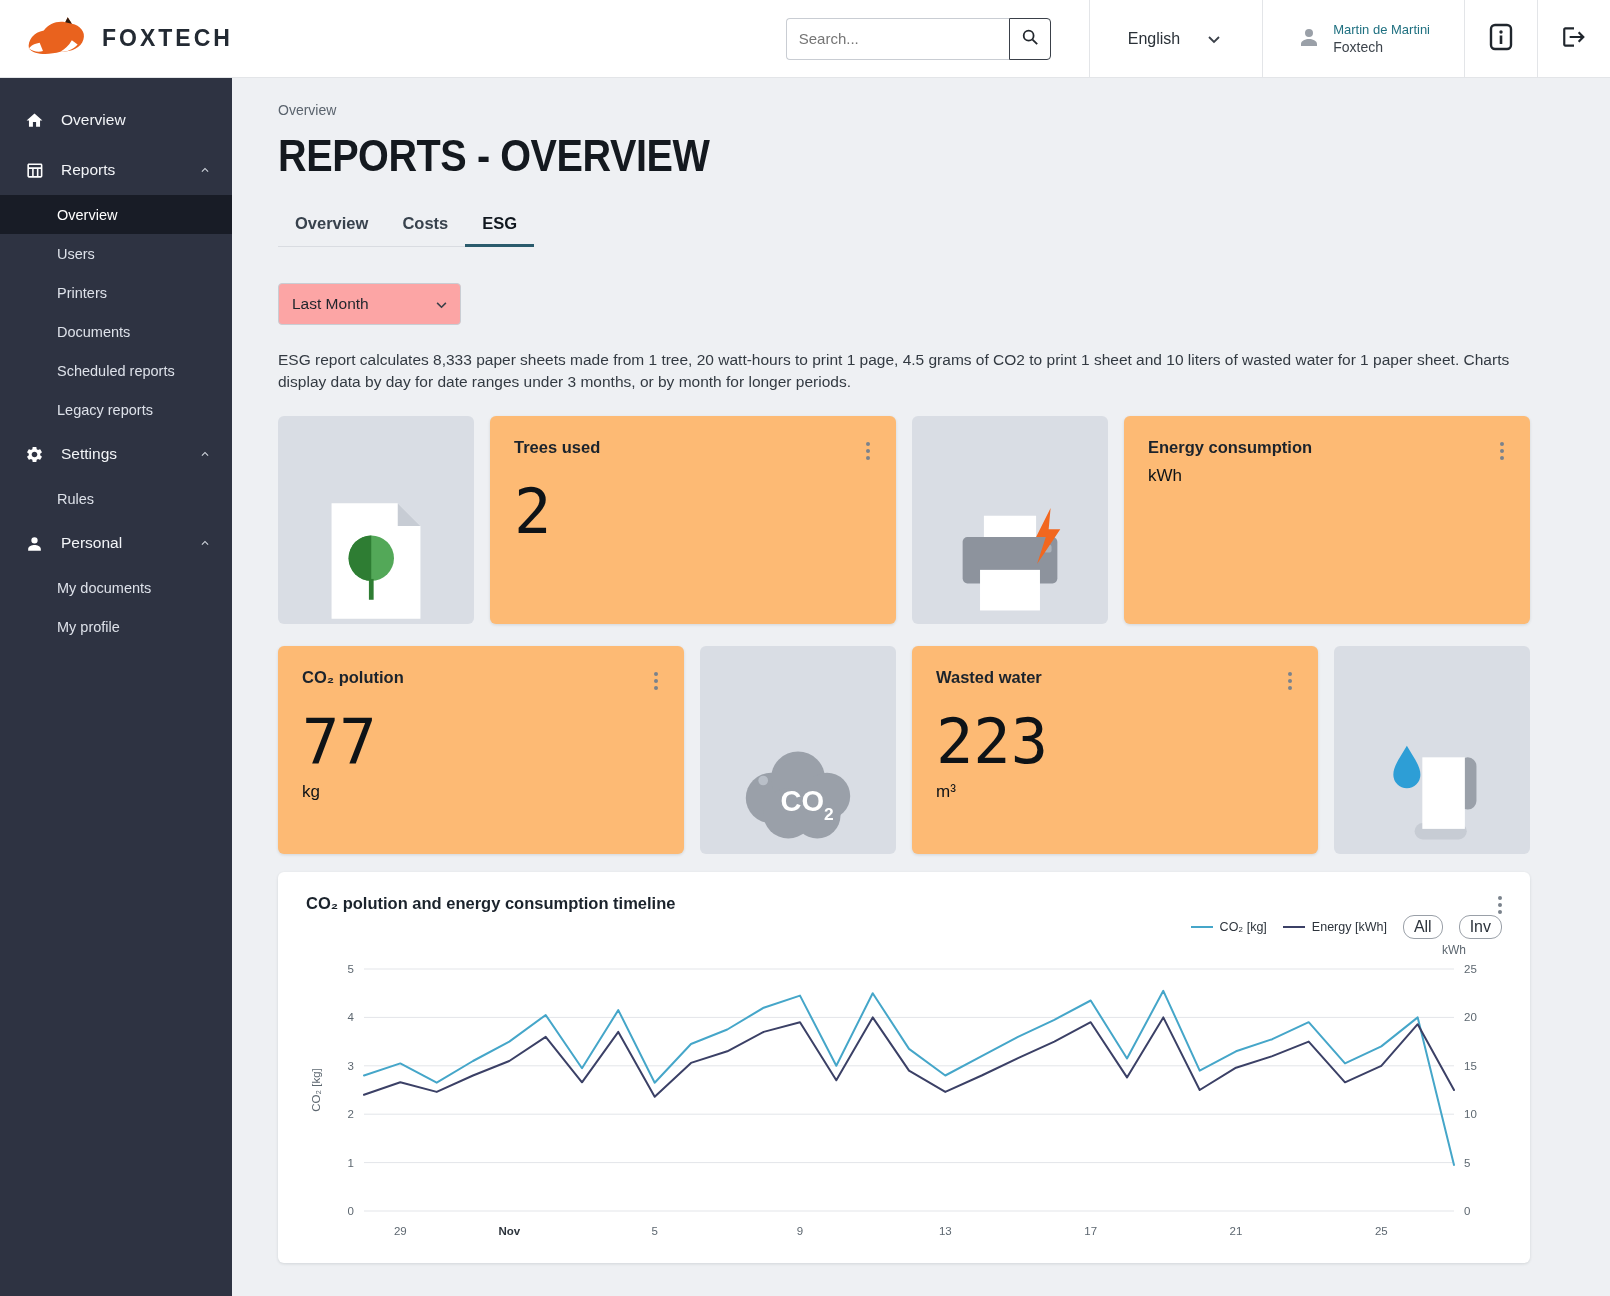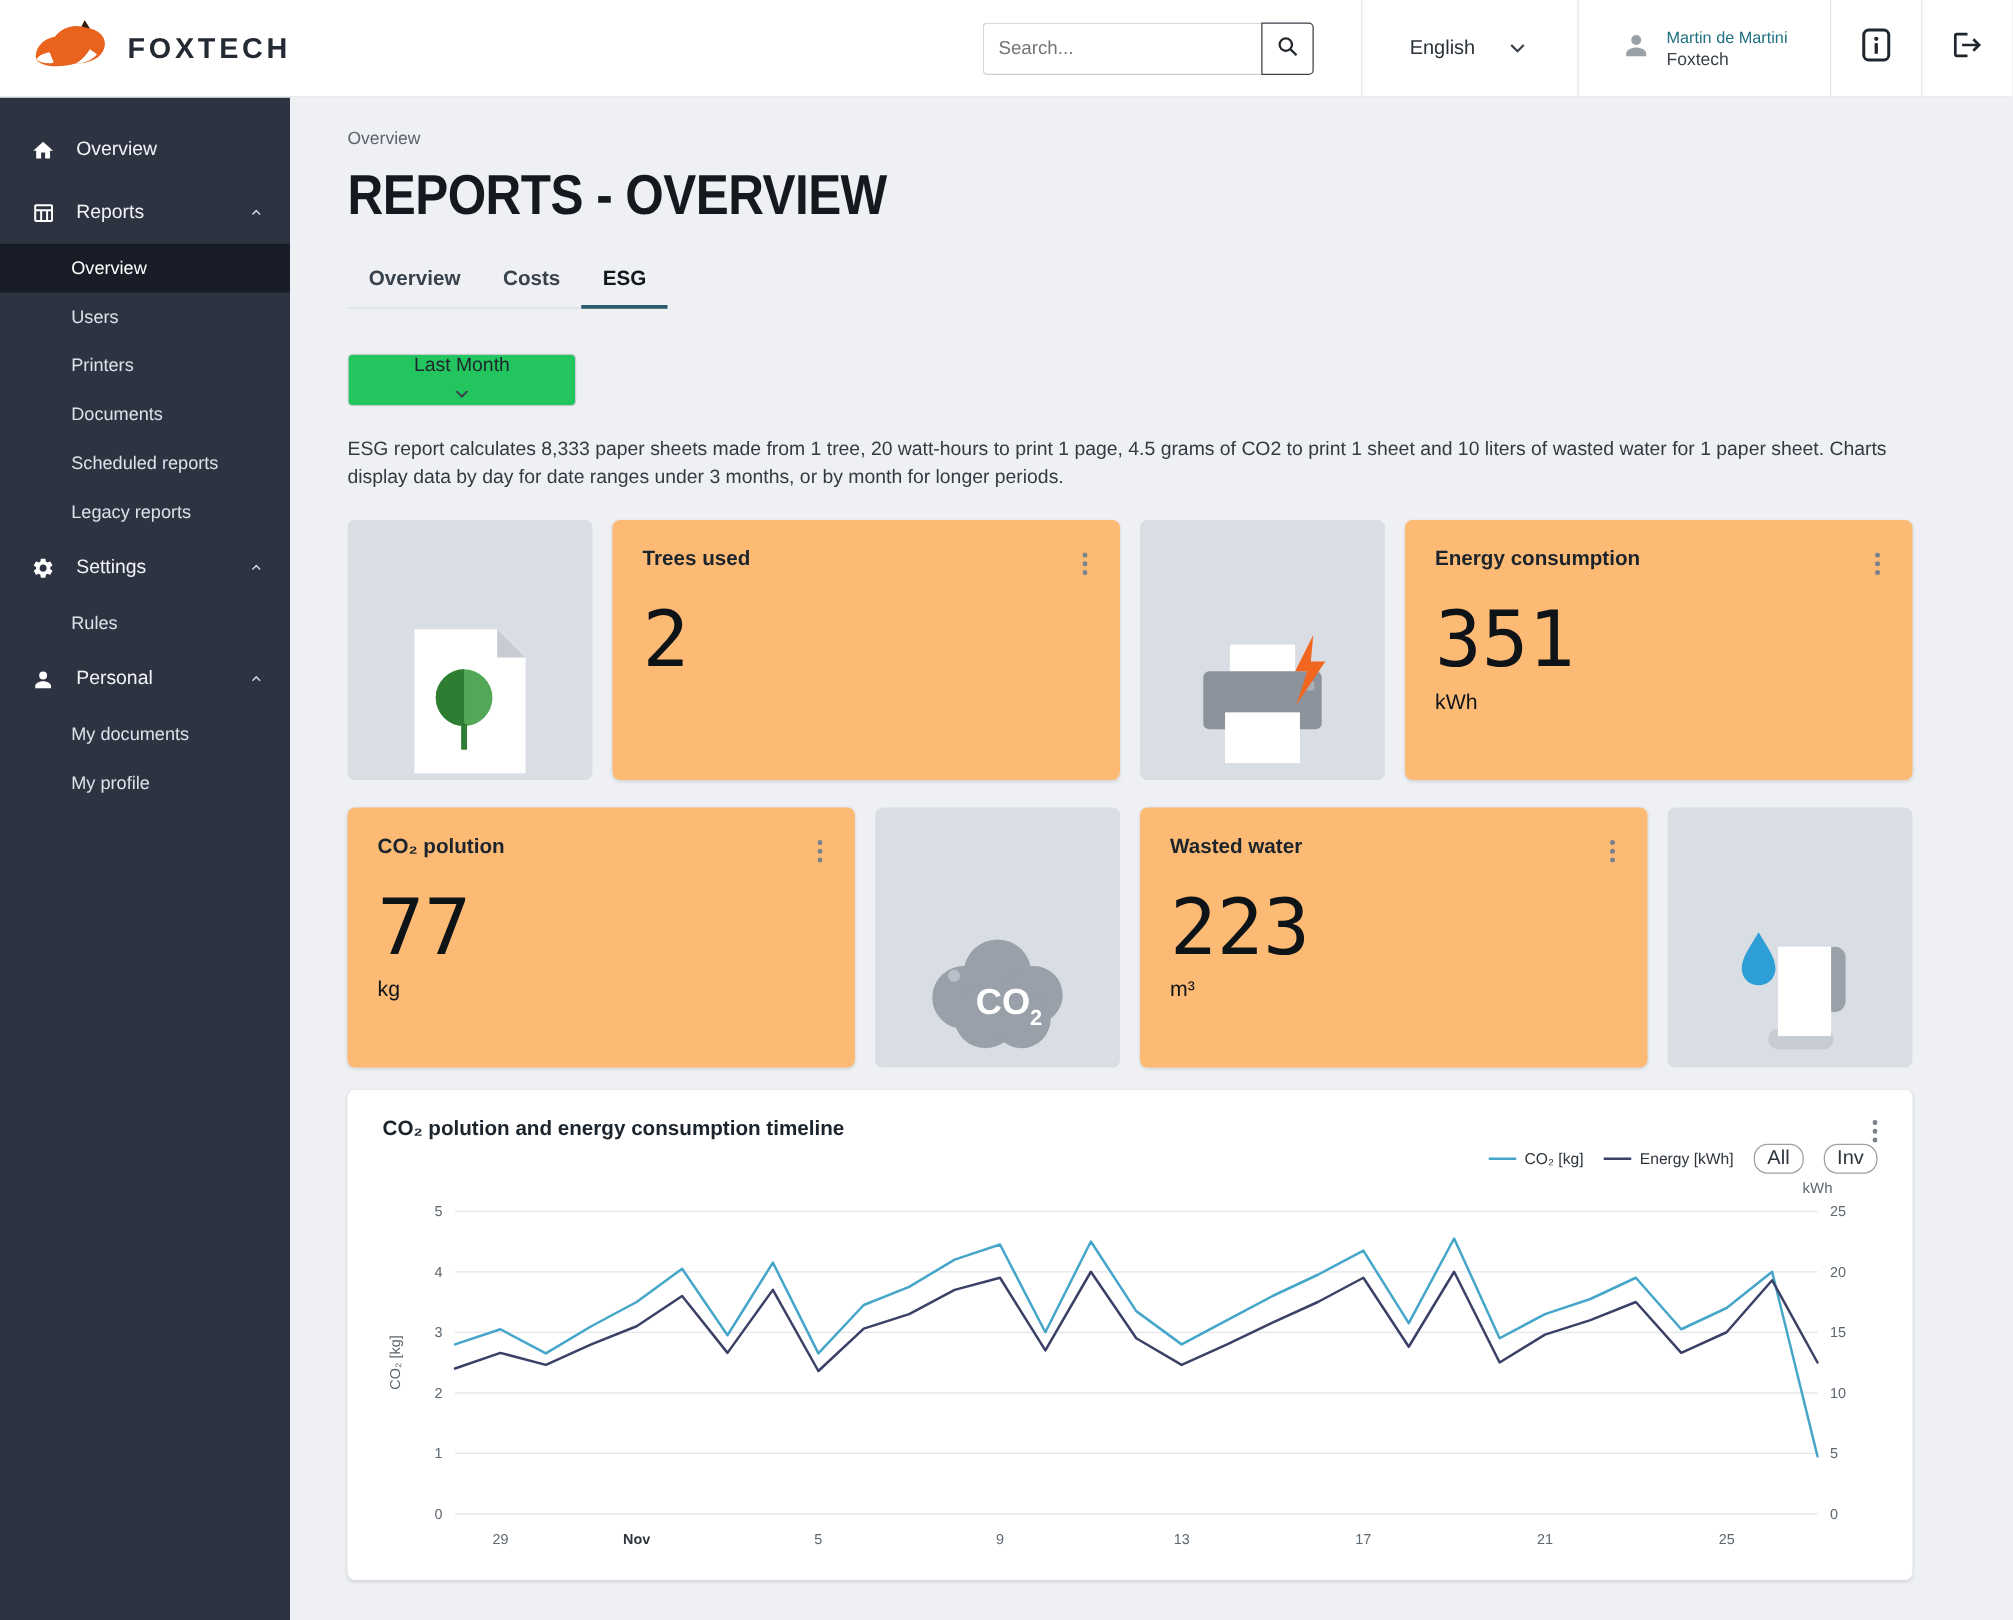--- a/index.html
+++ b/index.html
@@ -37,23 +37,23 @@
   
   .main{margin-left:232px;padding:24px 80px 30px 46px;}
   .breadcrumb{font-size:14px;color:#5a636d;cursor:pointer;}
   .page-title{margin:12px 0 0;font-size:45px;font-weight:900;color:#14191f;
     display:inline-block;transform:scaleX(.88);transform-origin:left center;letter-spacing:-.5px;}
   .tabs{display:inline-flex;margin-top:22px;border-bottom:1px solid #d9dce1;}
   .tab{padding:10px 17px 11px;font-size:16.5px;font-weight:600;color:#38424d;cursor:pointer;
     border-bottom:3px solid transparent;margin-bottom:-1px;}
   .tab.active{color:#10171e;border-color:#2a5b6c;}
   .controls{display:flex;align-items:center;margin-top:36px;}
-  .select-box{width:155px;height:40px;background:#22c55e;border:1px solid #c9cdd3;border-radius:4px;
+  .select-box{width:155px;height:40px;background:#fca5a5;border:1px solid #c9cdd3;border-radius:4px;
     display:flex;align-items:center;justify-content:space-between;padding:0 13px;font-size:15.5px;
-    color:#1f252c;cursor:pointer;flex-direction:column;}
+    color:#1f252c;cursor:pointer;}
   .schedule-btn{margin-left:auto;height:46px;padding:0 24px;background:#156672;color:#fff;border:none;
     border-radius:4px;font-size:14.5px;font-weight:600;letter-spacing:.4px;cursor:pointer;
     font-family:"Liberation Sans",sans-serif;box-shadow:0 1px 3px rgba(10,40,50,.3);}
   .description{margin:24px 0 0;font-size:15.5px;line-height:1.45;color:#333a42;max-width:1270px;}
 
   
   .card-row{display:grid;gap:16px;margin-top:22px;}
   .card-row.r1{grid-template-columns:196px 1fr 196px 1fr;}
   .card-row.r2{grid-template-columns:1fr 196px 1fr 196px;}
   .card,.tile{height:208px;border-radius:6px;}
@@ -259,21 +259,20 @@
             <path d="M107 0 L92 30 L102 30 L93 58 L117 22 L105 22 Z" fill="#f2671f"></path>
           </svg>
         </div>
         <div class="card">
           <div class="card-title">Energy consumption</div>
           <span class="kebab"><svg width="4" height="18" viewBox="0 0 4 18">
               <circle cx="2" cy="2" r="2" fill="#7a828c"></circle>
               <circle cx="2" cy="9" r="2" fill="#7a828c"></circle>
               <circle cx="2" cy="16" r="2" fill="#7a828c"></circle>
             </svg></span>
-          <div class="card-value">351</div>
           <div class="card-unit">kWh</div>
         </div>
       </div>
       <div class="card-row r2">
         <div class="card">
           <div class="card-title">CO₂ polution</div>
           <span class="kebab"><svg width="4" height="18" viewBox="0 0 4 18">
               <circle cx="2" cy="2" r="2" fill="#7a828c"></circle>
               <circle cx="2" cy="9" r="2" fill="#7a828c"></circle>
               <circle cx="2" cy="16" r="2" fill="#7a828c"></circle>

